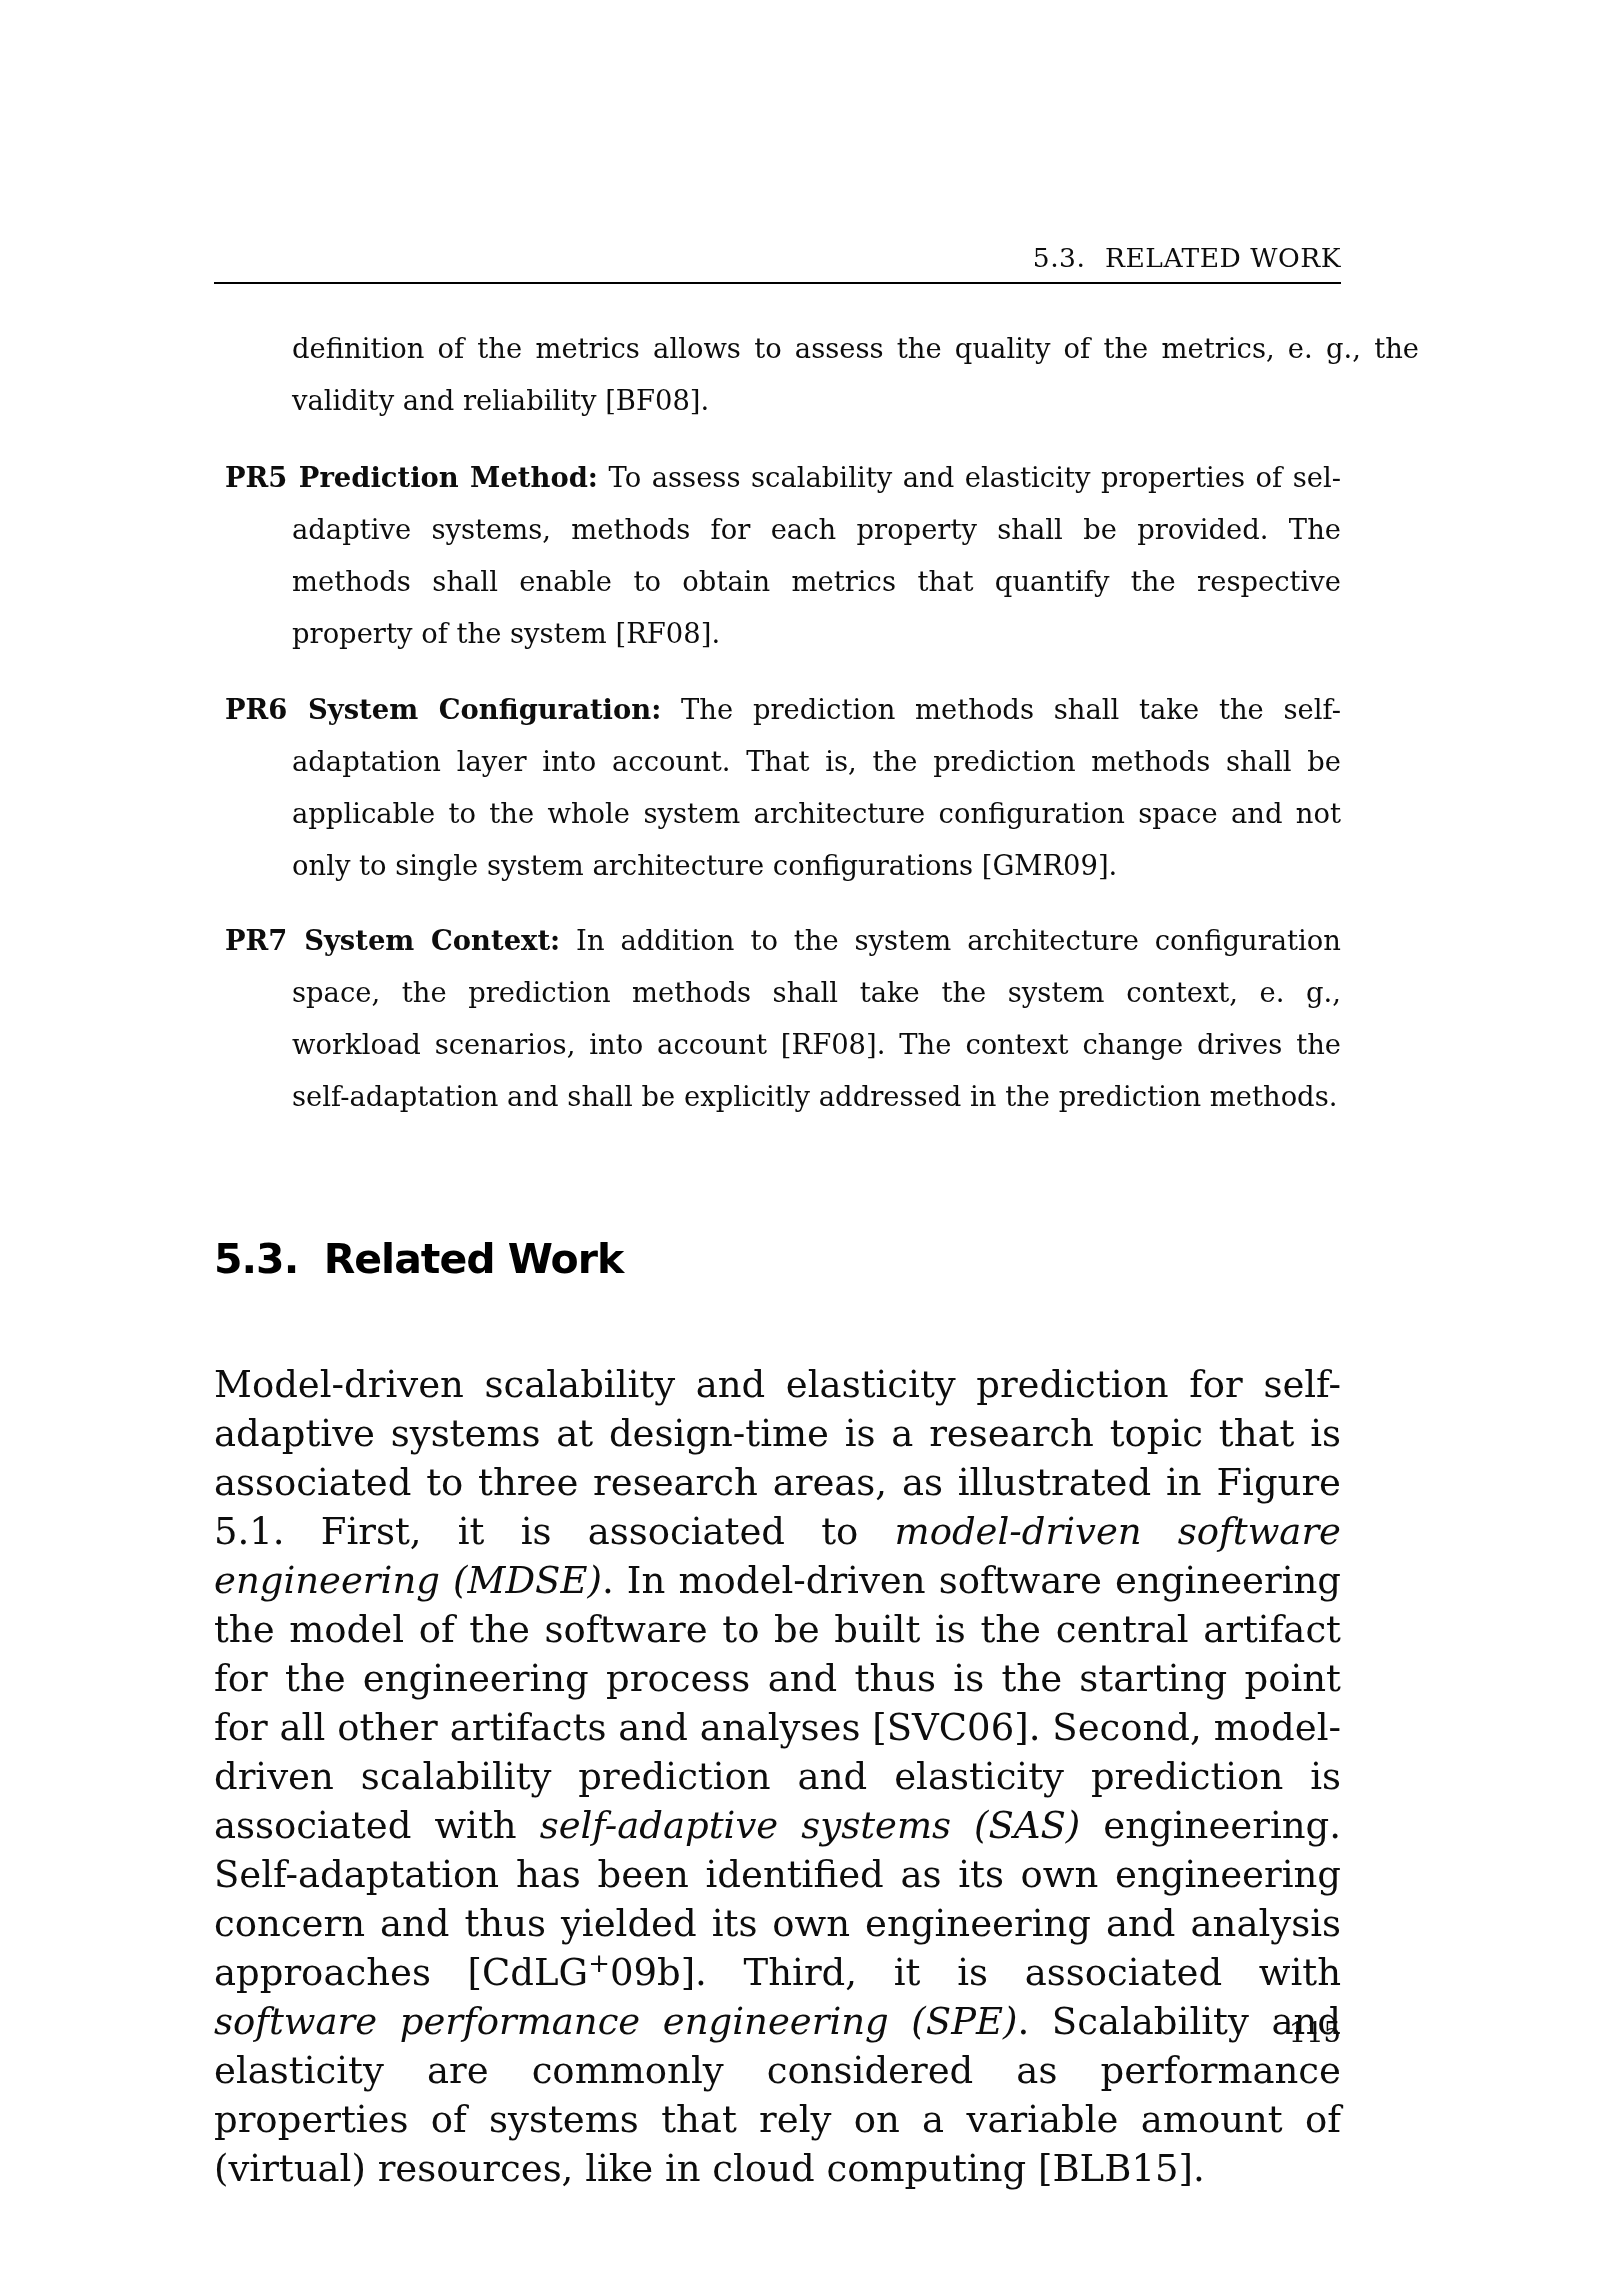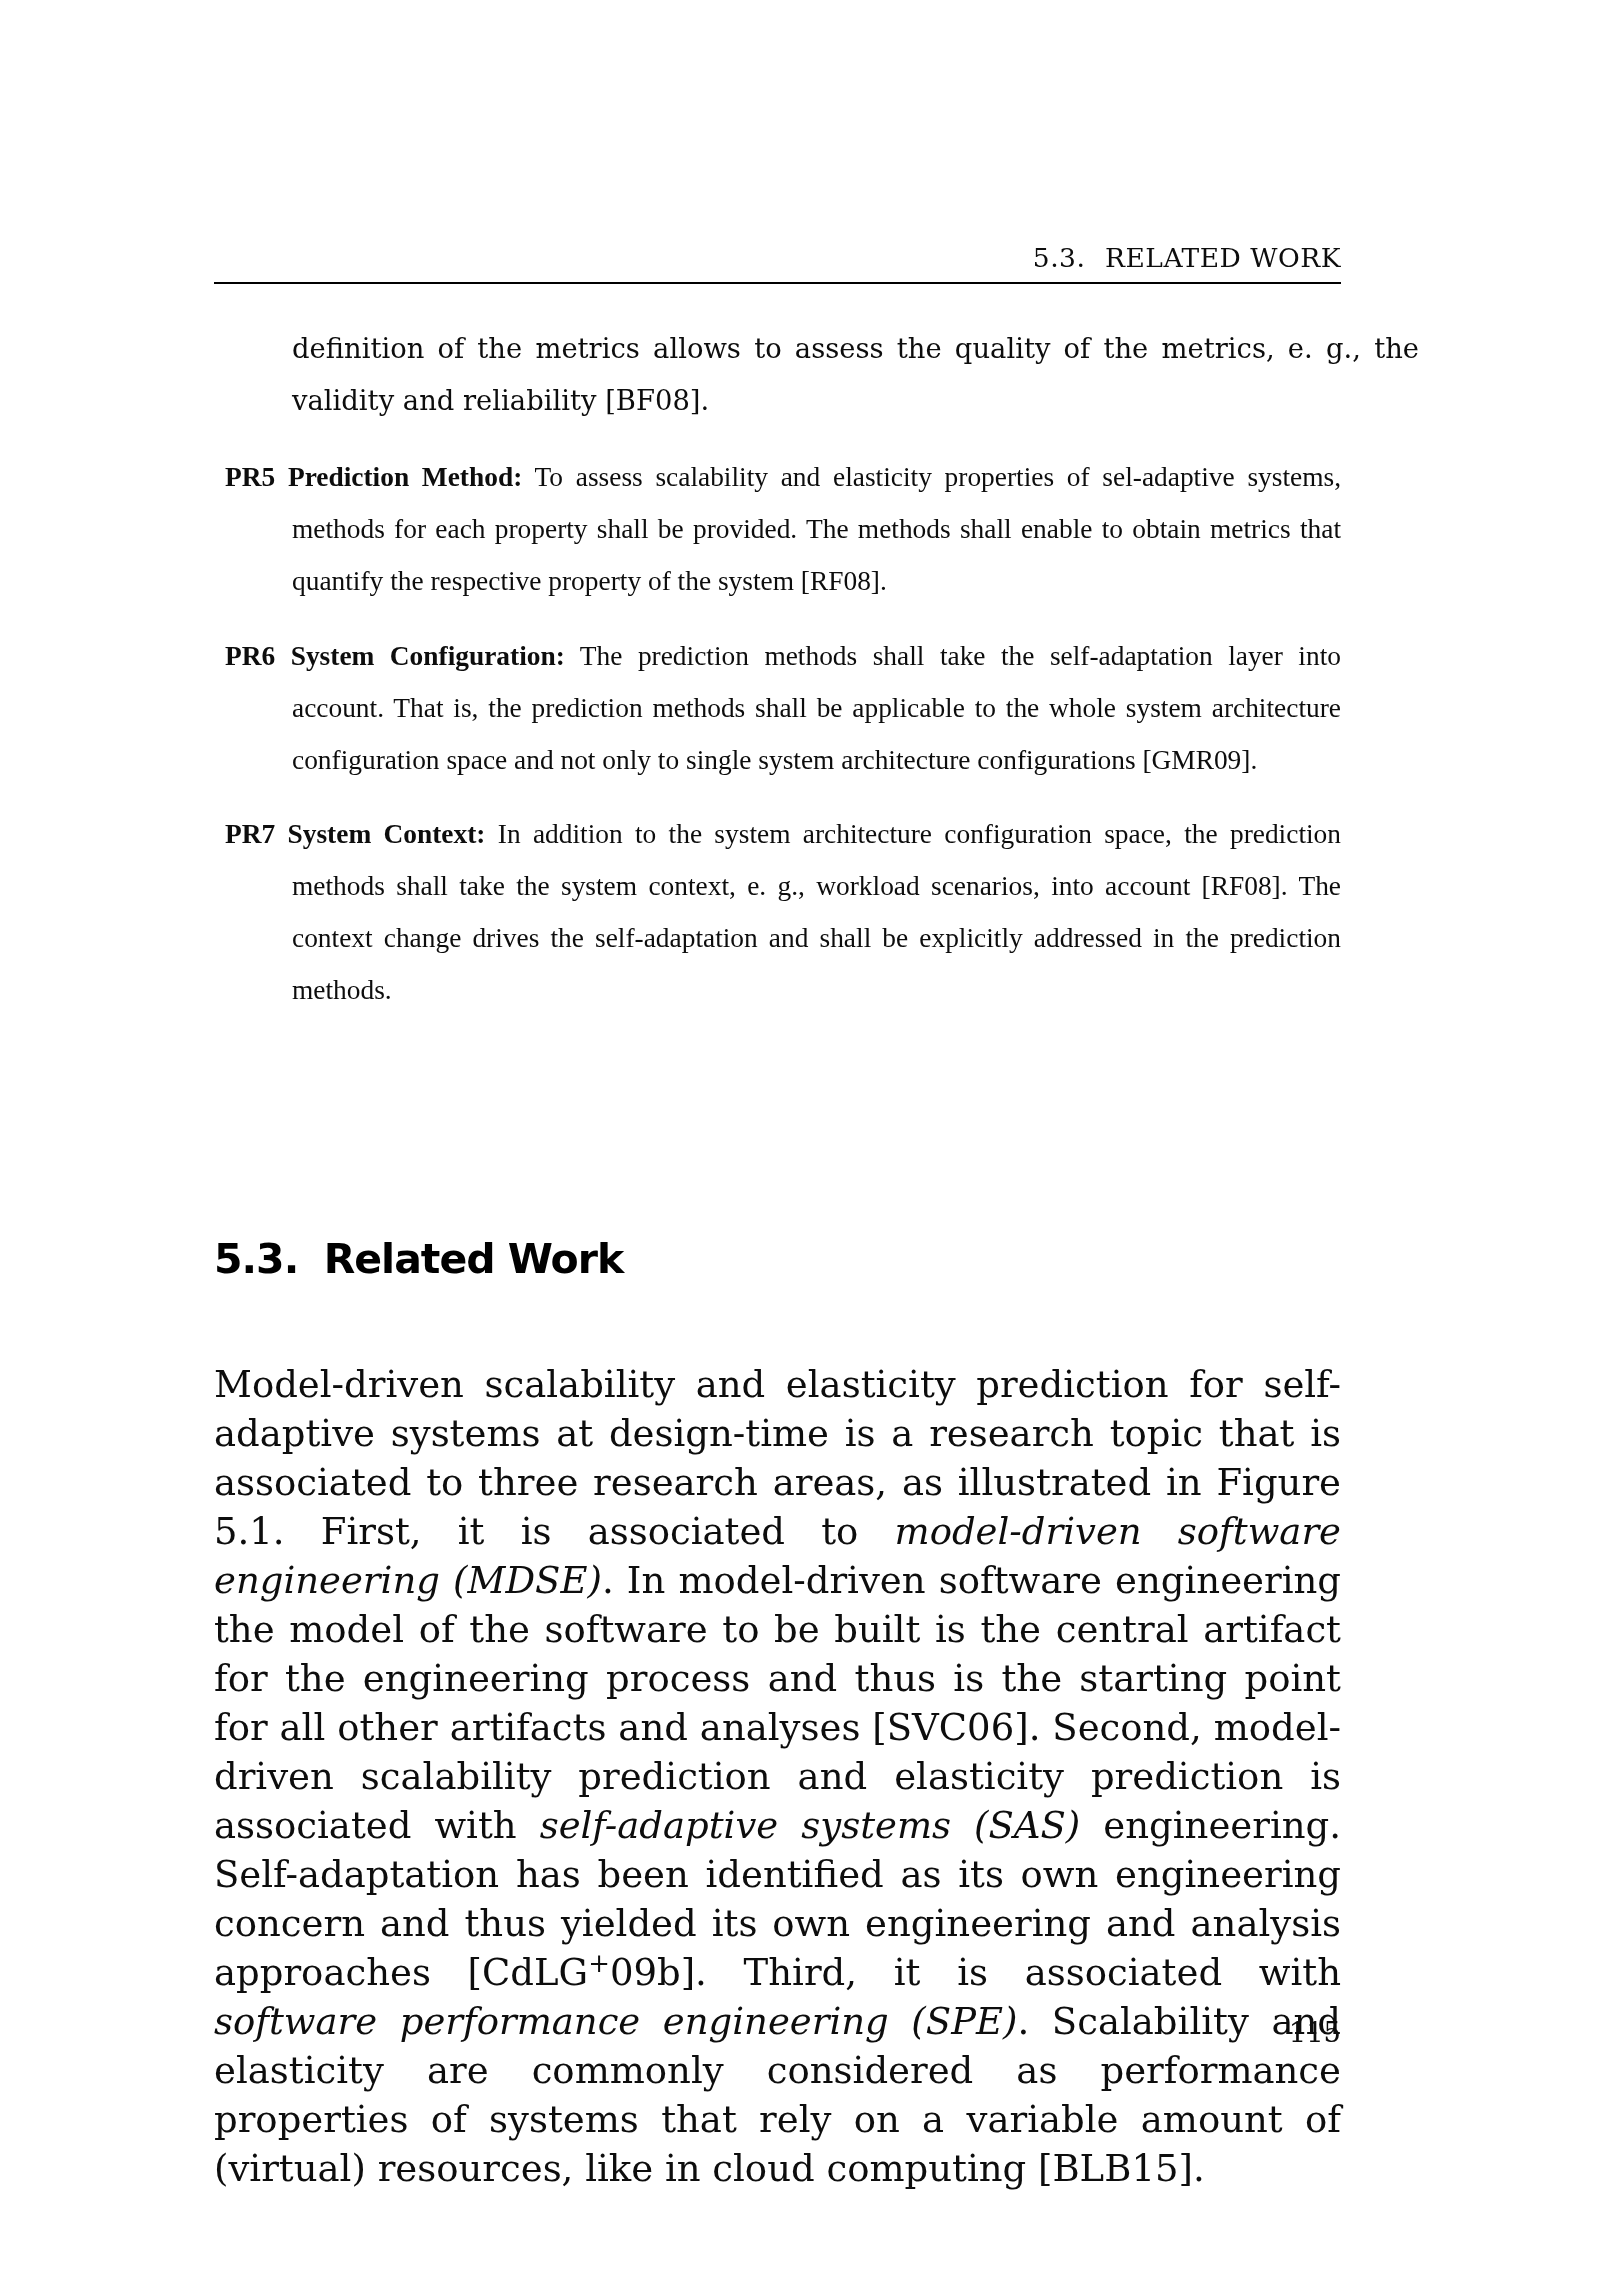--- a/index.html
+++ b/index.html
@@ -29,21 +29,21 @@
   }
   .rh-title { margin-left: 19.6px; }
   .intro {
     top: 292px;
     margin: 0;
     padding-left: 78px;
     font-size: 27.4px;
     line-height: 52px;
     text-align: justify;
   }
-  .prlist { top: 420px; font-family: Liberation Serif, serif; }
+  .prlist { top: 420px; }
   .pr {
     margin: 0 0 22.5px 0;
     padding-left: 78px;
     text-indent: -67px;
     font-size: 27.4px;
     line-height: 52px;
     text-align: justify;
   }
   .prlabel { font-weight: bold; }
   .section-heading {

